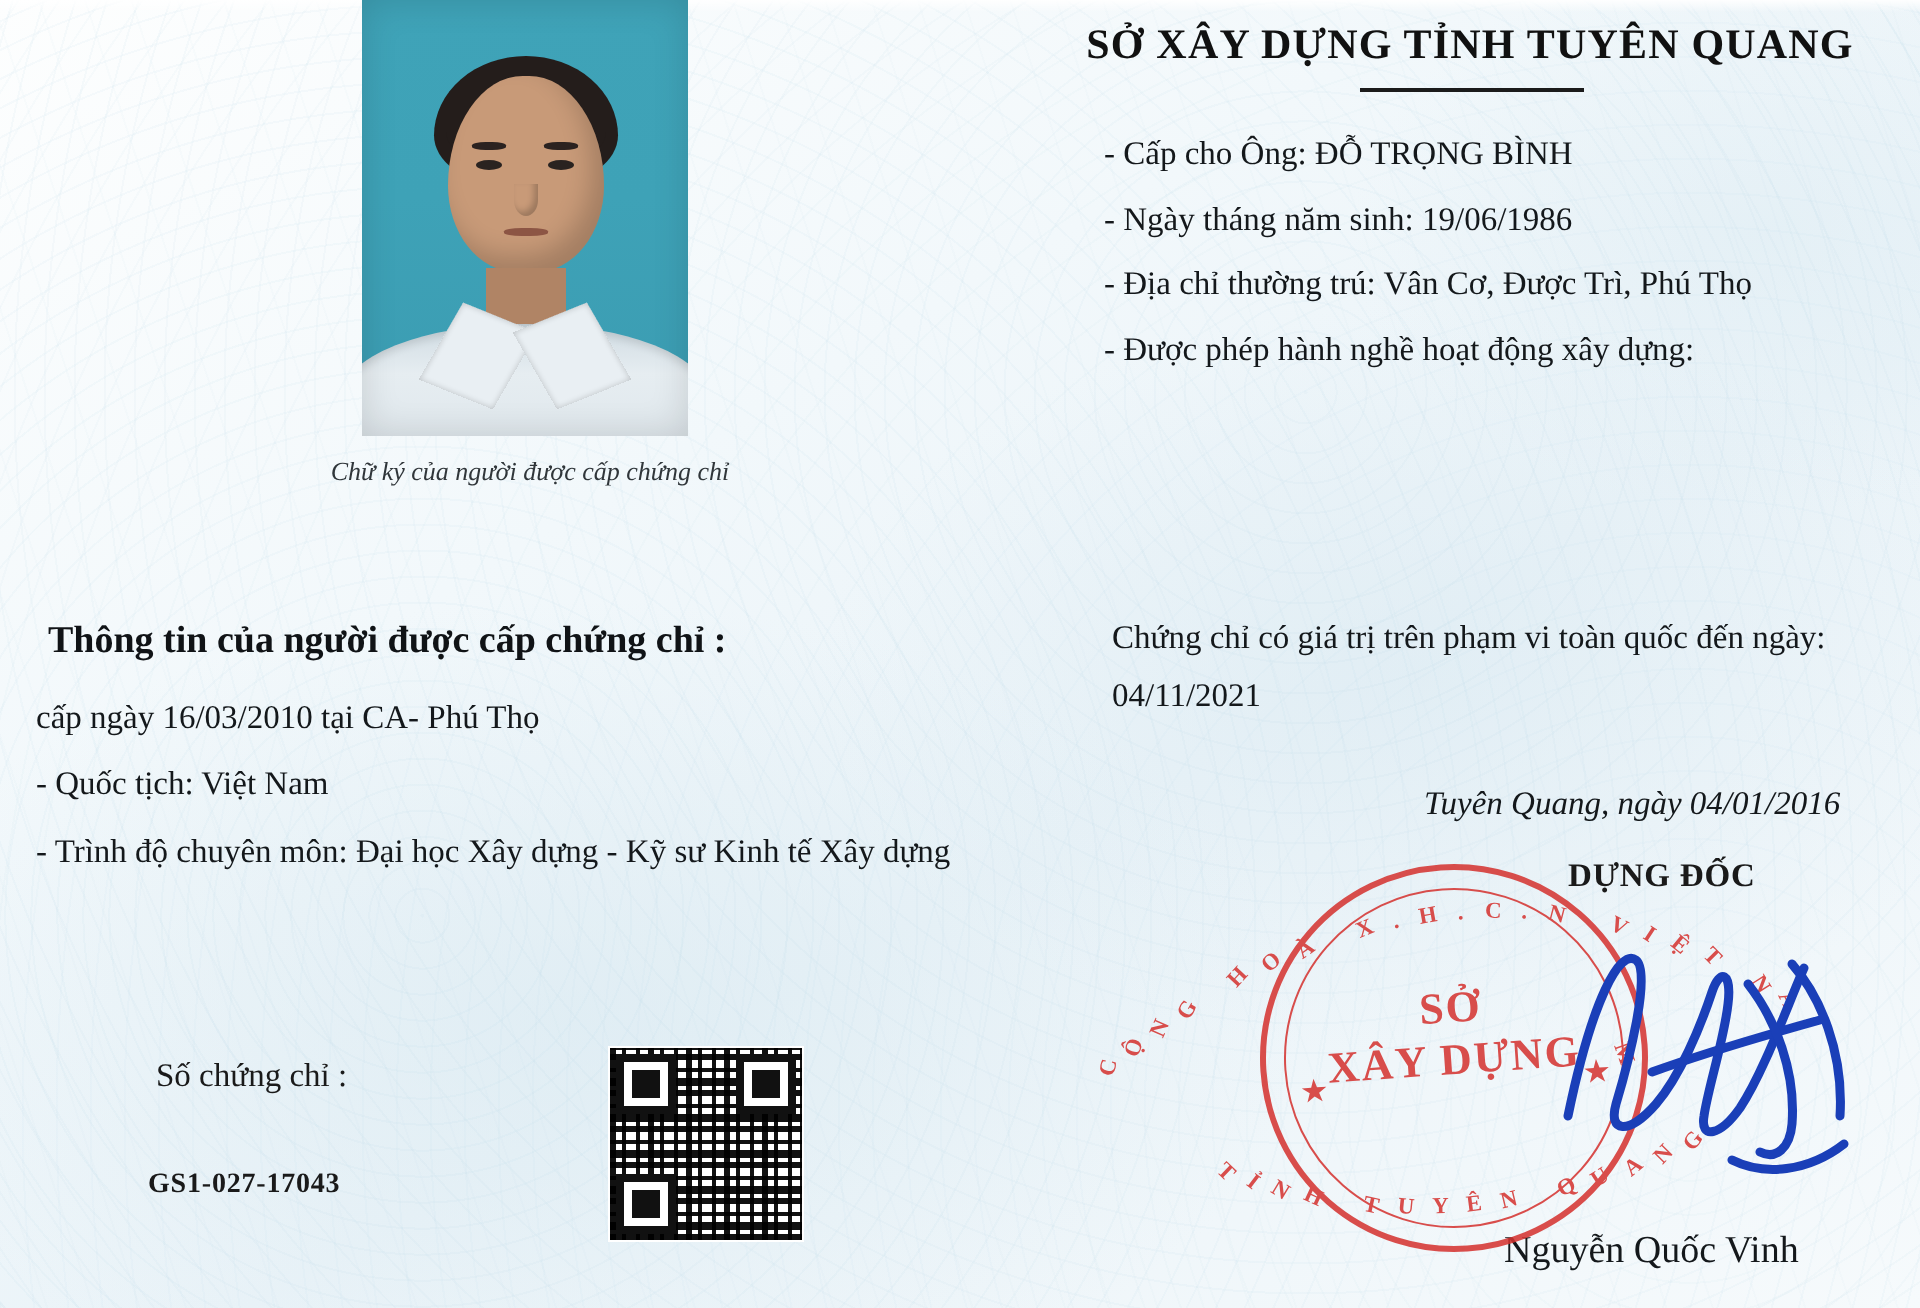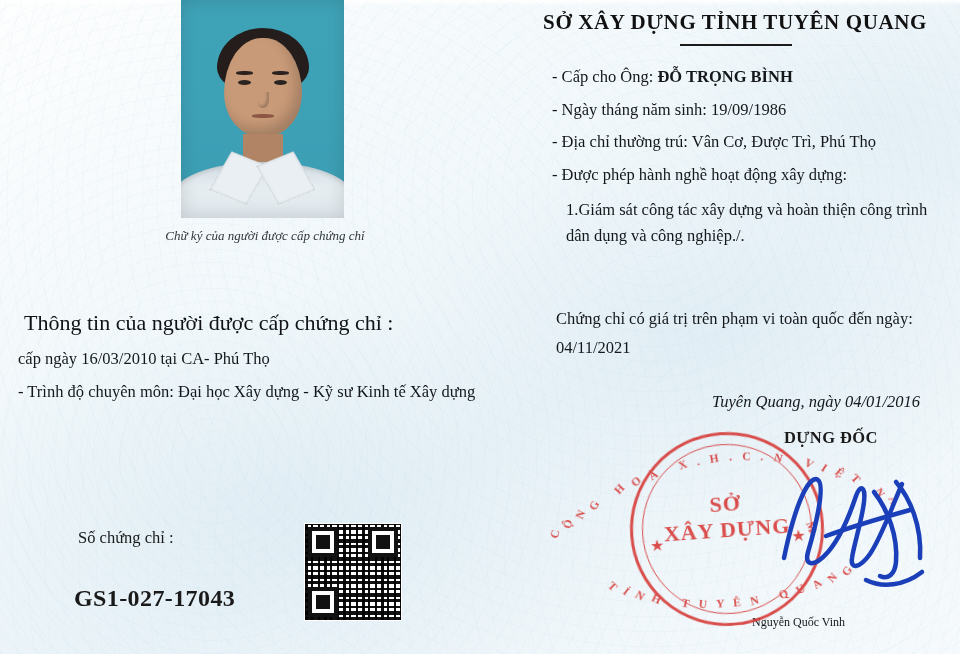--- a/index.html
+++ b/index.html
@@ -189,21 +189,21 @@
   .right-block {
     position: absolute;
     left: 552px;
     top: 64px;
     width: 400px;
     font-size: 16.5px;
     line-height: 1.62;
     color: #14181b;
   }
   .right-block .row { margin-bottom: 6px; white-space: nowrap; }
-  .name-strong { font-weight: bold; }
+  .name-strong { font-weight: normal; }
   .scope-line { margin-top: 8px; padding-left: 14px; white-space: normal; line-height: 1.6; }
 
   .validity {
     position: absolute;
     left: 556px;
     top: 305px;
     width: 395px;
     font-size: 16.5px;
     line-height: 1.75;
     color: #14181b;
@@ -221,31 +221,31 @@
     left: 784px;
     top: 428px;
     font-size: 16.5px;
     font-weight: bold;
     letter-spacing: 0.4px;
   }
   .director-name {
     position: absolute;
     left: 752px;
     top: 615px;
-    font-size: 12px;
+    font-size: 19px;
     color: #14181b;
   }
 
   
   .left-heading {
     position: absolute;
     left: 24px;
     top: 310px;
-    font-size: 22px;
-    font-weight: normal;
+    font-size: 19px;
+    font-weight: bold;
     color: #101316;
   }
   .left-block {
     position: absolute;
     left: 18px;
     top: 344px;
     width: 470px;
     font-size: 16.5px;
     line-height: 1.78;
     color: #14181b;
@@ -255,21 +255,21 @@
   .cert-label {
     position: absolute;
     left: 78px;
     top: 528px;
     font-size: 16.5px;
   }
   .cert-number {
     position: absolute;
     left: 74px;
     top: 585px;
-    font-size: 24px;
+    font-size: 14px;
     font-weight: bold;
     letter-spacing: 0.4px;
   }
 
   
   .qr {
     position: absolute;
     left: 305px;
     top: 524px;
     width: 96px;
@@ -386,24 +386,23 @@
   <div class="sig-caption">Chữ ký của người được cấp chứng chỉ</div>
 
   <div class="org-title">SỞ XÂY DỰNG TỈNH TUYÊN QUANG</div>
   <div class="org-rule"></div>
 
   <div class="right-block">
     <div class="row">
       <span>- Cấp cho Ông:</span>
       <span class="name-strong">ĐỖ TRỌNG BÌNH</span>
     </div>
-    <div class="row">- Ngày tháng năm sinh: 19/09/1986</div>
+    <div class="row">- Ngày tháng năm sinh: 19/06/1986</div>
     <div class="row">- Địa chỉ thường trú: Vân Cơ, Được Trì, Phú Thọ</div>
     <div class="row">- Được phép hành nghề hoạt động xây dựng:</div>
-    <div class="scope-line">1.Giám sát công tác xây dựng và hoàn thiện công trình dân dụng và công nghiệp./.</div>
   </div>
 
   <div class="validity">
     <div>Chứng chỉ có giá trị trên phạm vi toàn quốc đến ngày:</div>
     <div>04/11/2021</div>
   </div>
 
   <div class="place-date">Tuyên Quang, ngày 04/01/2016</div>
   <div class="director-title">DỰNG ĐỐC</div>
   <div class="director-name">Nguyễn Quốc Vinh</div>
@@ -426,20 +425,21 @@
       <path d="M56,96 C78,88 104,80 140,70"></path>
       <path d="M104,52 C118,70 128,96 126,122 C125,134 118,140 110,136"></path>
       <path d="M126,42 C140,58 152,86 150,118"></path>
       <path d="M96,140 C112,148 134,146 152,132"></path>
     </g>
   </svg>
 
   <div class="left-heading">Thông tin của người được cấp chứng chỉ :</div>
   <div class="left-block">
     <div class="row">cấp ngày 16/03/2010 tại  CA- Phú Thọ</div>
+    <div class="row">- Quốc tịch:  Việt Nam</div>
     <div class="row">- Trình độ chuyên môn: Đại học Xây dựng - Kỹ sư Kinh tế Xây dựng</div>
   </div>
 
   <div class="cert-label">Số chứng chỉ :</div>
   <div class="cert-number">GS1-027-17043</div>
 
   <div class="qr">
     <div class="finder tl"></div>
     <div class="finder tr"></div>
     <div class="finder bl"></div>

